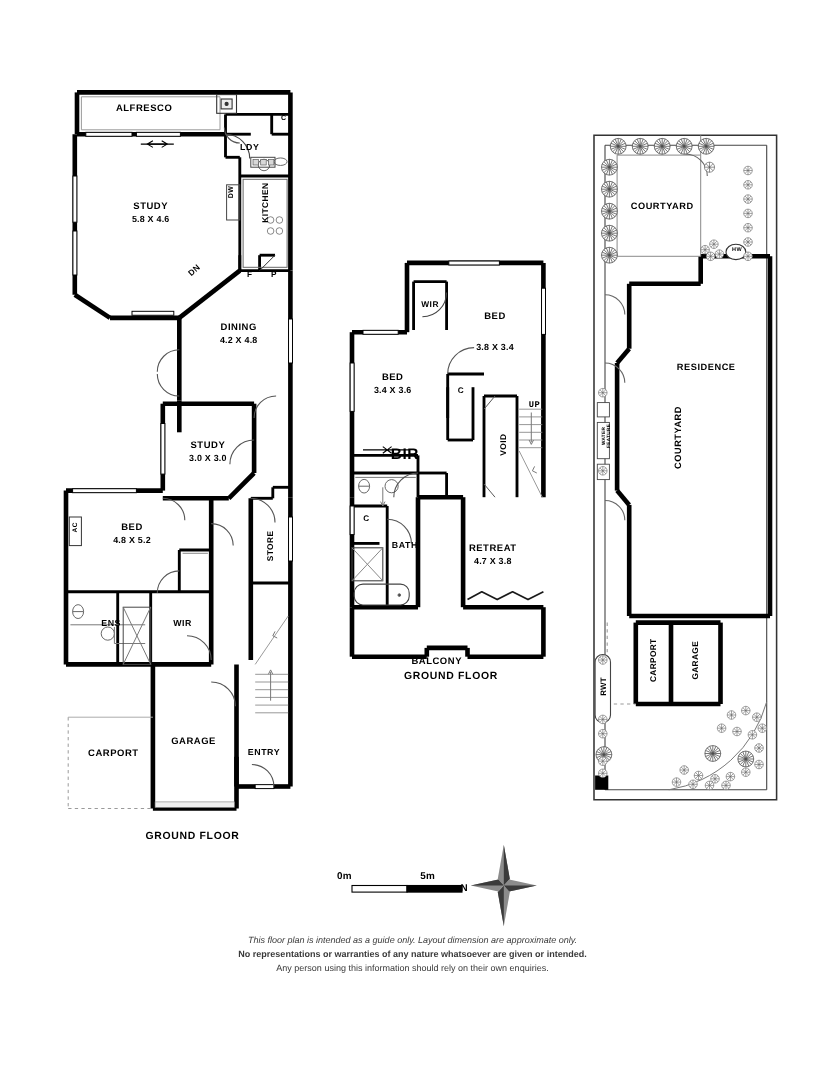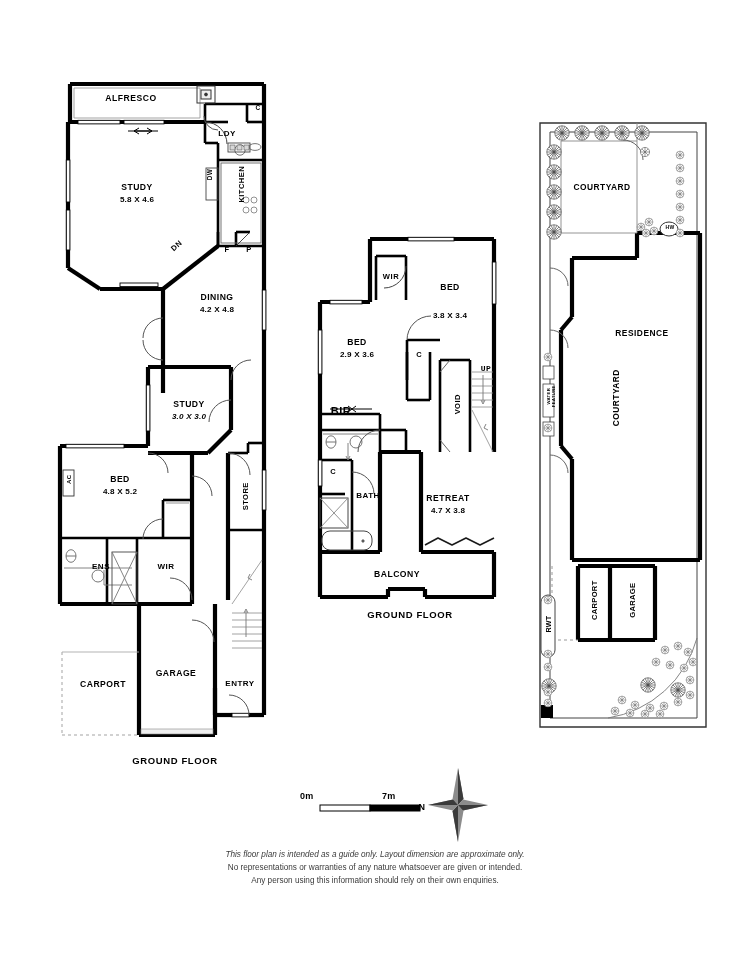--- a/index.html
+++ b/index.html
@@ -517,21 +517,21 @@
 <div class="lbl rot90" style="left:214px;top:180px;width:56px;font-size:7.6px;font-weight:bold;letter-spacing:.4px;">KITCHEN</div>
 <div class="lbl tiny" style="left:221px;top:246px;width:12px;font-size:7.5px;">F</div>
 <div class="lbl tiny" style="left:243px;top:246px;width:12px;font-size:7.5px;">P</div>
 
 <div class="lbl tiny" style="left:166px;top:242px;width:22px;font-size:7.6px;transform:rotate(-42deg);transform-origin:center;">DN</div>
 
 <div class="lbl roomname" style="left:177px;top:293px;width:80px;">DINING</div>
 <div class="lbl roomdim" style="left:177px;top:305px;width:80px;">4.2 X 4.8</div>
 
 <div class="lbl roomname" style="left:150px;top:400px;width:78px;">STUDY</div>
-<div class="lbl roomdim" style="left:150px;top:412px;width:78px;font-style:italic;">3.0 X 3.0</div>
+<div class="lbl roomdim" style="left:150px;top:412px;width:78px;">3.0 X 3.0</div>
 
 <div class="lbl tiny rot90" style="left:58px;top:476px;width:22px;font-size:6px;">AC</div>
 <div class="lbl roomname" style="left:85px;top:475px;width:70px;">BED</div>
 <div class="lbl roomdim" style="left:85px;top:487px;width:70px;">4.8 X 5.2</div>
 
 <div class="lbl roomname" style="left:80px;top:563px;width:42px;font-size:8px;">ENS</div>
 <div class="lbl roomname" style="left:145px;top:563px;width:42px;font-size:8px;">WIR</div>
 
 <div class="lbl rot90" style="left:221px;top:492px;width:50px;font-size:7.6px;font-weight:bold;letter-spacing:.4px;">STORE</div>
 
@@ -539,51 +539,51 @@
 <div class="lbl roomname" style="left:143px;top:669px;width:66px;">GARAGE</div>
 <div class="lbl roomname" style="left:215px;top:680px;width:50px;font-size:8px;">ENTRY</div>
 
 <div class="lbl sectionname" style="left:95px;top:756px;width:160px;">GROUND FLOOR</div>
 
 <div class="lbl roomname" style="left:374px;top:273px;width:34px;font-size:7.6px;">WIR</div>
 <div class="lbl roomname" style="left:415px;top:283px;width:70px;">BED</div>
 <div class="lbl roomdim" style="left:415px;top:295px;width:70px;margin-top:16px;">3.8 X 3.4</div>
 
 <div class="lbl roomname" style="left:322px;top:338px;width:70px;">BED</div>
-<div class="lbl roomdim" style="left:322px;top:350px;width:70px;">2.9 X 3.6</div>
+<div class="lbl roomdim" style="left:322px;top:350px;width:70px;">3.4 X 3.6</div>
 
 <div class="lbl tiny" style="left:412px;top:351px;width:14px;font-size:7.5px;">C</div>
-<div class="lbl roomname" style="left:317px;top:405px;width:48px;font-size:11px;">BIR</div>
+<div class="lbl roomname" style="left:344px;top:405px;width:48px;font-size:14px;">BIR</div>
 
 <div class="lbl roomname" style="left:472px;top:365px;width:28px;font-size:8px;font-family:Liberation Mono, monospace;">UP</div>
 <div class="lbl rot90" style="left:437px;top:400px;width:42px;font-size:7.6px;font-weight:bold;letter-spacing:.4px;">VOID</div>
 
 <div class="lbl tiny" style="left:326px;top:468px;width:14px;font-size:7.5px;">C</div>
 <div class="lbl roomname" style="left:346px;top:492px;width:44px;font-size:8px;">BATH</div>
 
 <div class="lbl roomname" style="left:408px;top:494px;width:80px;text-align:center;">RETREAT</div>
 <div class="lbl roomdim" style="left:408px;top:506px;width:80px;">4.7 X 3.8</div>
 
-<div class="lbl roomname" style="left:357px;top:570px;width:80px;">BALCONY</div>
+<div class="lbl roomname" style="left:357px;top:597px;width:80px;">BALCONY</div>
 
 <div class="lbl sectionname" style="left:340px;top:610px;width:140px;">GROUND FLOOR</div>
 
 <div class="lbl roomname" style="left:563px;top:183px;width:78px;font-size:8.4px;">COURTYARD</div>
 <div class="lbl roomname" style="left:600px;top:329px;width:84px;font-size:8.4px;">RESIDENCE</div>
 <div class="lbl rot90" style="left:578px;top:393px;width:78px;font-size:8.4px;font-weight:bold;letter-spacing:.5px;">COURTYARD</div>
 
 <div class="lbl" style="left:661px;top:225px;width:18px;font-size:5px;font-weight:bold;">HW</div>
 
 <div class="lbl tiniest rot90" style="left:533px;top:394px;width:32px;">WATER</div>
 <div class="lbl tiniest rot90" style="left:538px;top:394px;width:32px;">FEATURE</div>
 
 <div class="lbl rot90" style="left:534px;top:620px;width:30px;font-size:7.2px;font-weight:bold;">RWT</div>
 
 <div class="lbl rot90" style="left:567px;top:596px;width:56px;font-size:7.6px;font-weight:bold;letter-spacing:.3px;">CARPORT</div>
 <div class="lbl rot90" style="left:605px;top:596px;width:56px;font-size:7.6px;font-weight:bold;letter-spacing:.3px;">GARAGE</div>
 
-<div class="lbl scalelbl" style="left:300px;top:791px;width:30px;text-align:left;">0m</div>
-<div class="lbl scalelbl" style="left:382px;top:791px;width:30px;text-align:left;">7m</div>
+<div class="lbl scalelbl" style="left:290px;top:791px;width:30px;text-align:right;">0m</div>
+<div class="lbl scalelbl" style="left:382px;top:791px;width:30px;text-align:left;">5m</div>
 <div class="lbl northlbl" style="left:414px;top:802px;width:16px;">N</div>
 
 <div class="disclaimer" style="top:848px;font-style:italic;">This floor plan is intended as a guide only. Layout dimension are approximate only.</div>
-<div class="disclaimer" style="top:861px;">No representations or warranties of any nature whatsoever are given or intended.</div>
+<div class="disclaimer" style="top:861px;font-weight:bold;">No representations or warranties of any nature whatsoever are given or intended.</div>
 <div class="disclaimer" style="top:874px;">Any person using this information should rely on their own enquiries.</div>
 
 </body></html>

